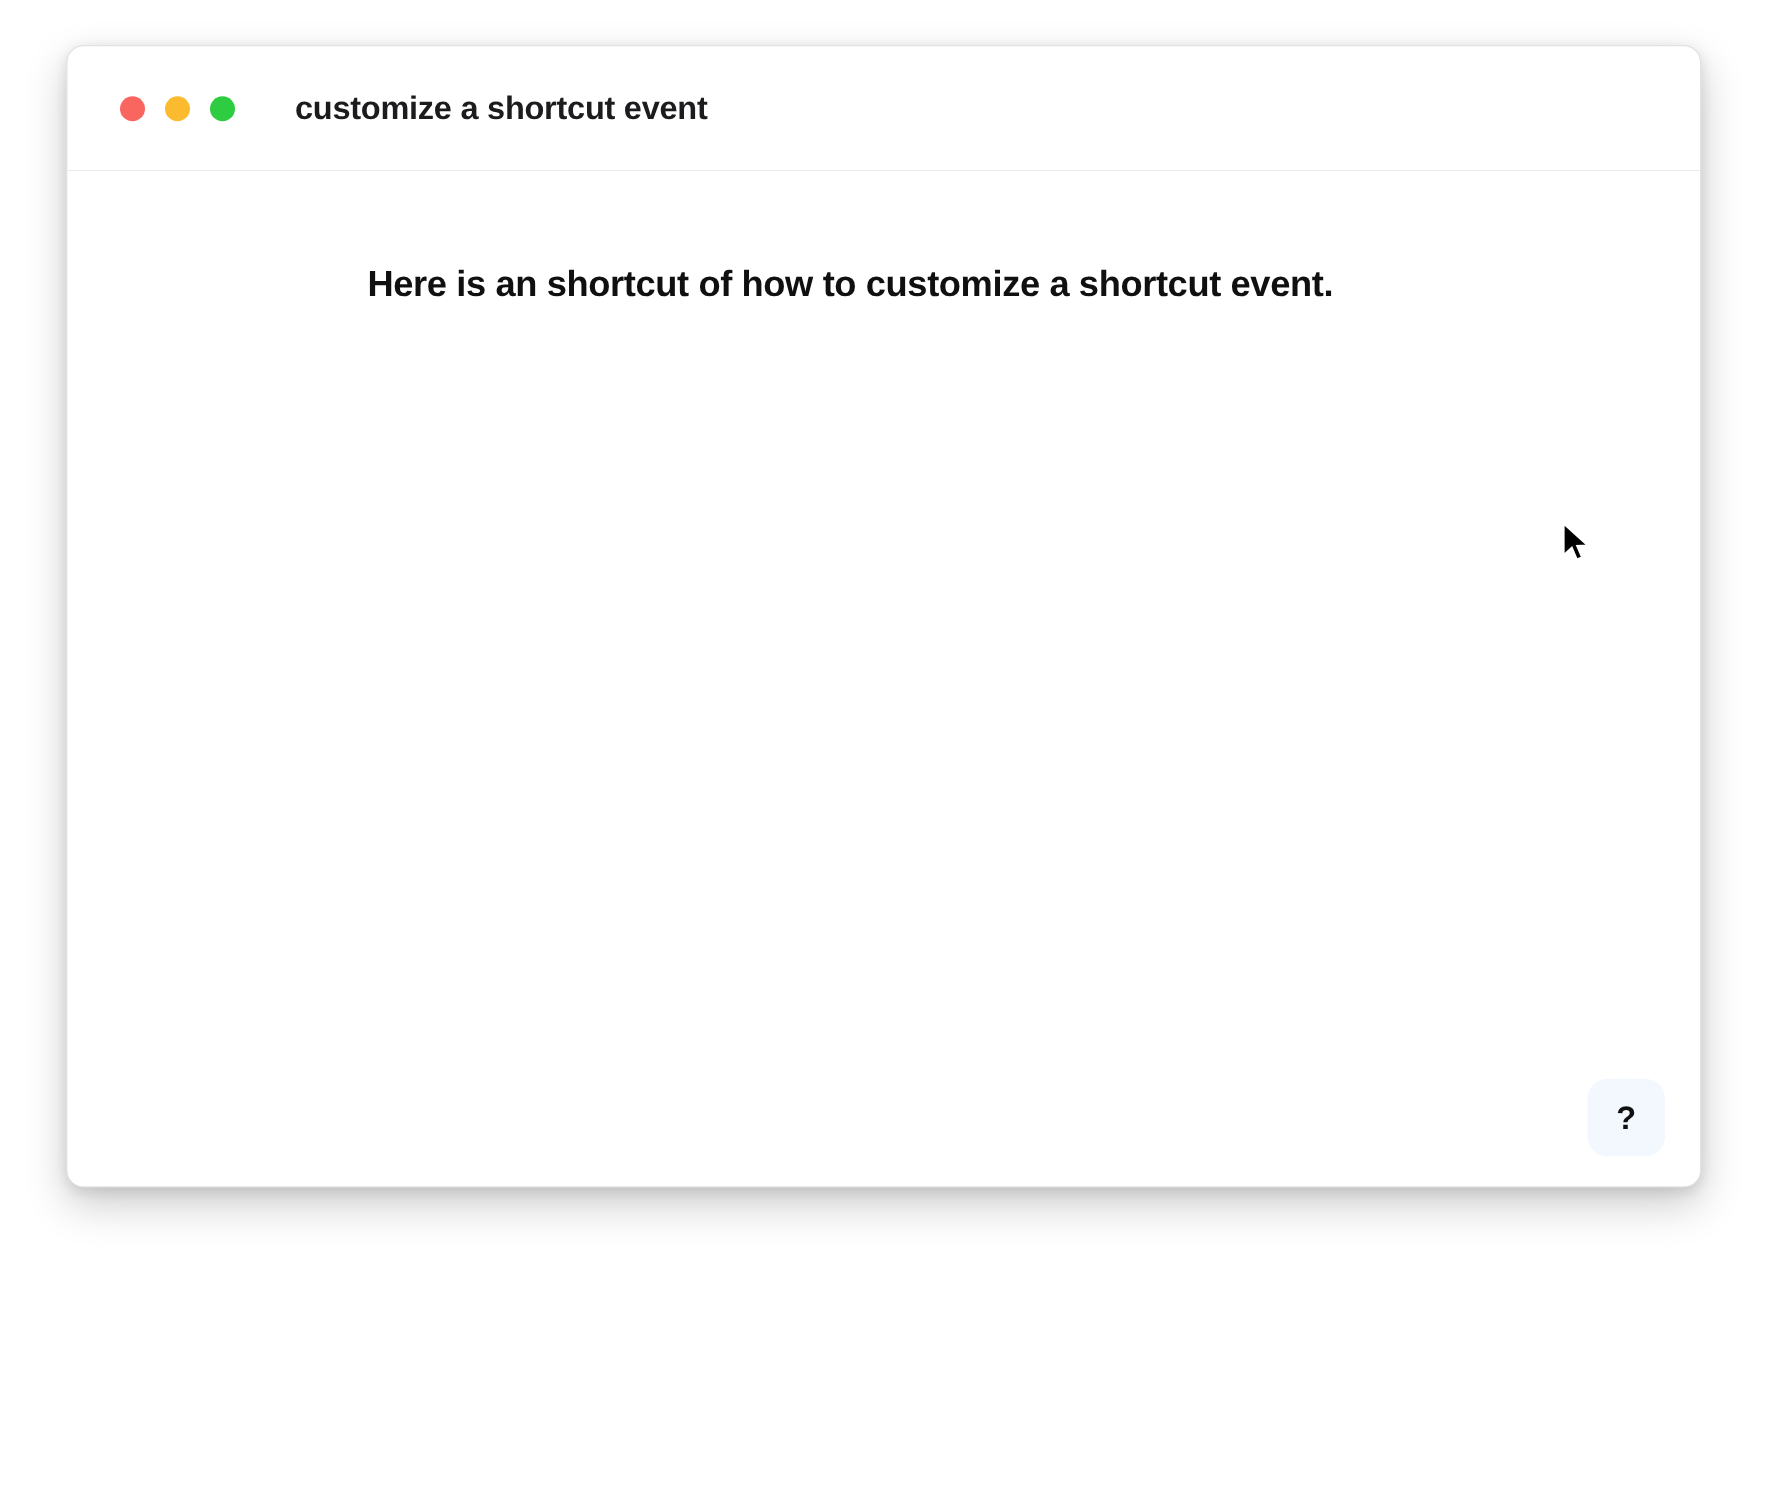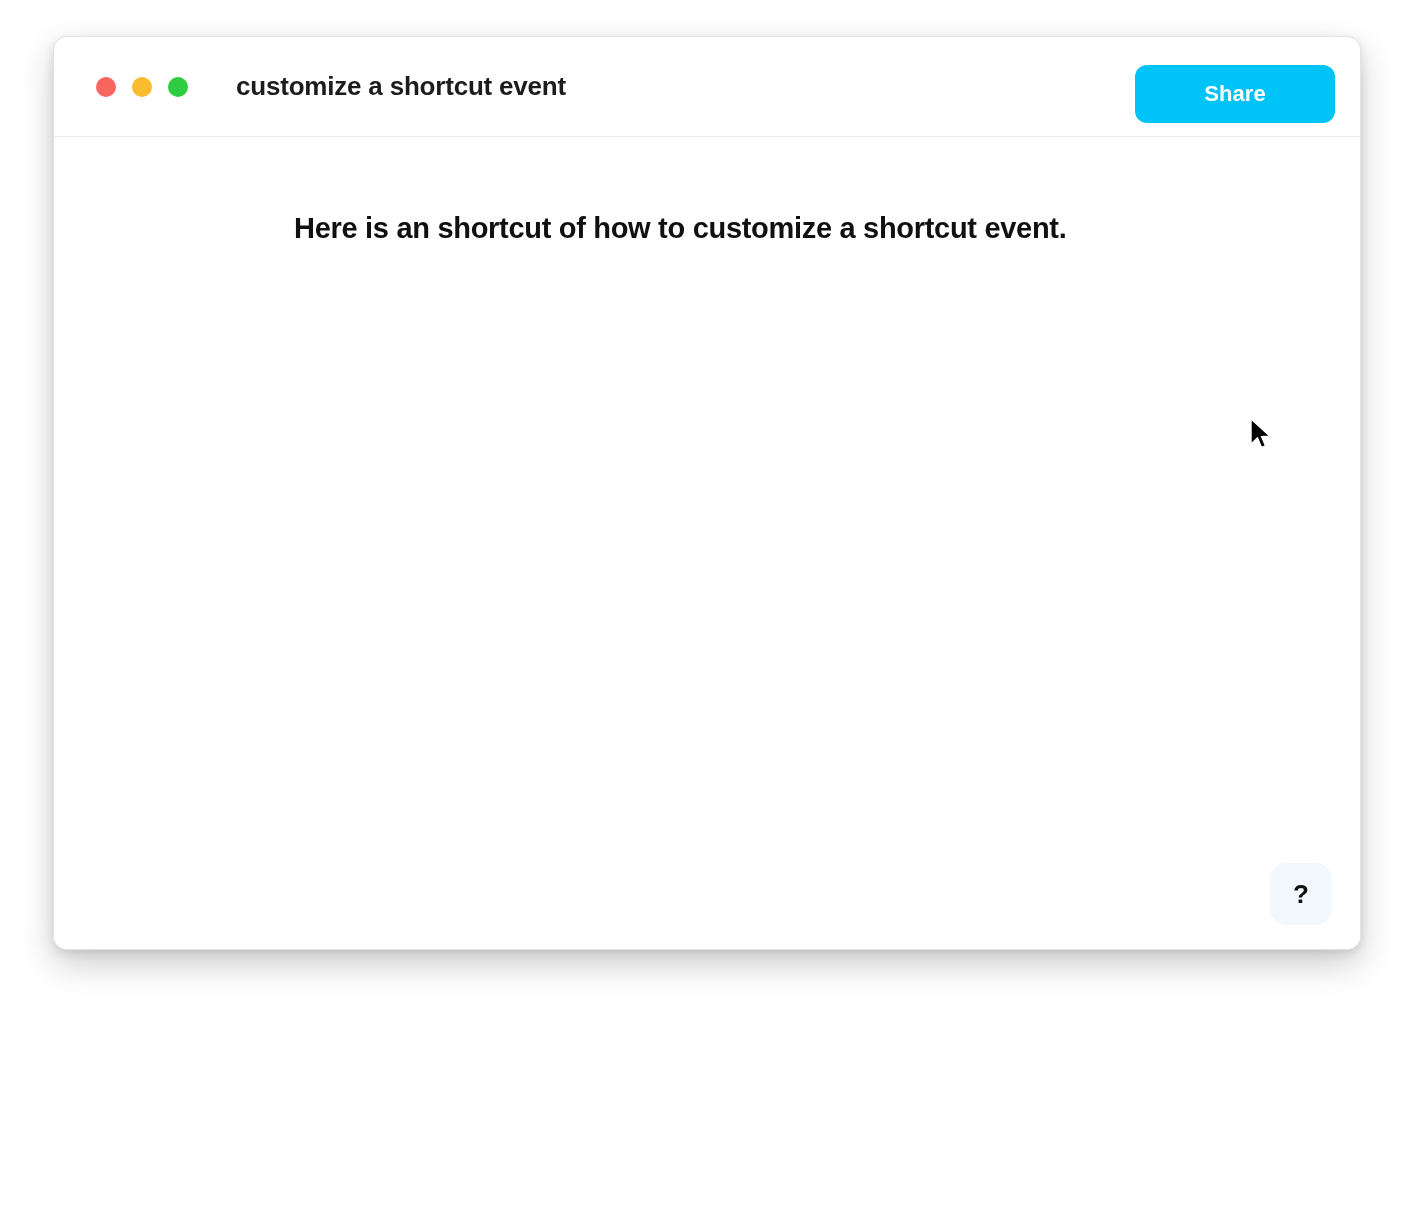--- a/index.html
+++ b/index.html
@@ -132,21 +132,20 @@
 
 <div class="window">
 
   <div class="titlebar">
     <div class="traffic-lights">
       <span class="dot red"></span>
       <span class="dot yellow"></span>
       <span class="dot green"></span>
     </div>
     <div class="window-title">customize a shortcut event</div>
-    <button class="share-button">Share</button>
   </div>
 
   <div class="content">
     <div class="headline">Here is an shortcut of how to customize a shortcut event.</div>
 
     <button class="help-button">?</button>
   </div>
 
 </div>
 

